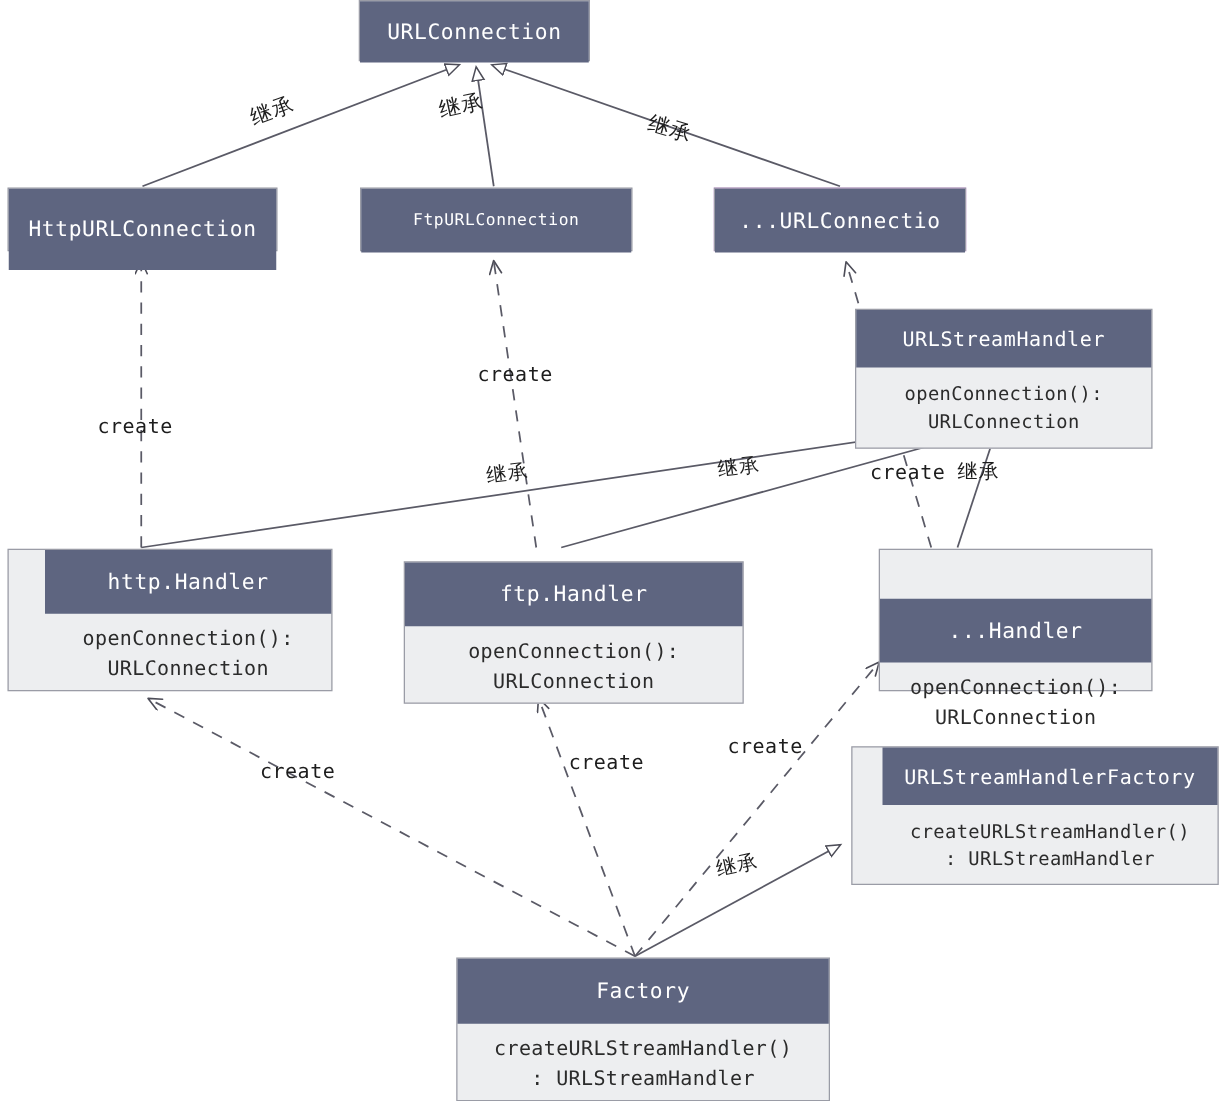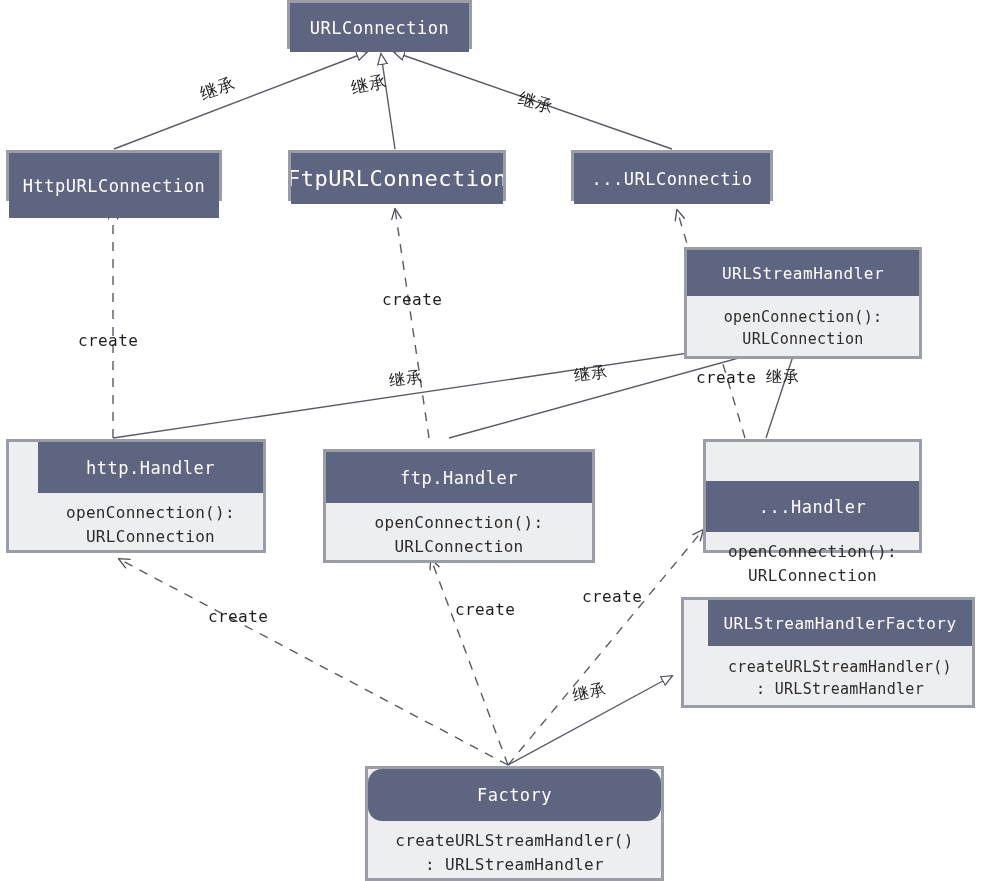--- a/index.html
+++ b/index.html
@@ -19,21 +19,21 @@
     position: absolute;
     left: 0;
     top: 0;
     width: 982px;
     height: 881px;
     pointer-events: none;
   }
   .node {
     position: absolute;
     box-sizing: border-box;
-    border: 3px solid #a16207;
+    border: 1px solid #a16207;
     background: #edeef0;
     box-shadow: 0 0 0 0 rgba(0,0,0,0);
   }
   .node .hdr {
     box-sizing: border-box;
     background: #5e6580;
     color: #ffffff;
     text-align: center;
     font-family: "DejaVu Sans Mono", "Liberation Mono", monospace;
     letter-spacing: 0.5px;
@@ -112,21 +112,21 @@
     <div class="hdr" style="height: 49px; font-size: 17px; background: rgb(94, 101, 128);">URLConnection</div>
 
   </div>
 
   <div class="node" style="left: 6px; top: 150px; width: 216px; height: 51px; border-color: rgb(154, 156, 166); background: rgb(237, 238, 240);">
     <div class="hdr" style="height: 65px; font-size: 17px; background: rgb(94, 101, 128);">HttpURLConnection</div>
 
   </div>
 
   <div class="node" style="left: 288px; top: 150px; width: 218px; height: 51px; border-color: rgb(154, 156, 166); background: rgb(237, 238, 240);">
-    <div class="hdr" style="height: 51px; font-size: 22px; background: rgb(94, 101, 128);">FtpURLConnection</div>
+    <div class="hdr" style="height: 51px; font-size: 13px; background: rgb(94, 101, 128);">FtpURLConnection</div>
 
   </div>
 
   <div class="node" style="left: 571px; top: 150px; width: 202px; height: 51px; border-color: rgb(154, 156, 166); background: #f0abfc;">
     <div class="hdr" style="height: 51px; font-size: 17px; background: rgb(94, 101, 128);">...URLConnectio</div>
 
   </div>
 
   <div class="node" style="left: 684px; top: 222px; width: 238px; height: 112px; border-color: rgb(154, 156, 166); background: rgb(237, 238, 240); margin-top: 25px;">
     <div class="hdr" style="height: 46px; font-size: 16px; background: rgb(94, 101, 128);">URLStreamHandler</div>
@@ -162,21 +162,21 @@
 
   <div class="node" style="left: 681px; top: 597px; width: 294px; height: 111px; border-color: rgb(154, 156, 166); background: rgb(237, 238, 240); padding-left: 24px;">
     <div class="hdr" style="height: 46px; font-size: 16px; background: rgb(94, 101, 128);">URLStreamHandlerFactory</div>
     <div class="body" style="height: 65px;">
         <span class="ln" style="font-size: 15px;">createURLStreamHandler()</span>
         <span class="ln" style="font-size: 15px;">: URLStreamHandler</span>
       </div>
   </div>
 
   <div class="node" style="left: 365px; top: 766px; width: 299px; height: 115px; border-color: rgb(154, 156, 166); background: rgb(237, 238, 240);">
-    <div class="hdr" style="height: 52px; font-size: 17px; background: rgb(94, 101, 128); border-radius: 14px;">Factory</div>
+    <div class="hdr" style="height: 52px; font-size: 17px; background: rgb(94, 101, 128);">Factory</div>
     <div class="body" style="height: 63px;">
         <span class="ln" style="font-size: 16px;">createURLStreamHandler()</span>
         <span class="ln" style="font-size: 16px;">: URLStreamHandler</span>
       </div>
   </div>
 
   <div class="edge-label cn" style="left: 197px; top: 84px; font-size: 17px; color: rgb(29, 29, 29); transform: rotate(-20deg); transform-origin: left top;">继承</div>
   <div class="edge-label cn" style="left: 349px; top: 77px; font-size: 17px; color: rgb(29, 29, 29); transform: rotate(-12deg); transform-origin: left top;">继承</div>
   <div class="edge-label cn" style="left: 522px; top: 87px; font-size: 17px; color: rgb(29, 29, 29); transform: rotate(16deg); transform-origin: left top;">继承</div>
   <div class="edge-label" style="left: 78px; top: 331px; font-size: 16px; color: rgb(29, 29, 29);">create</div>

